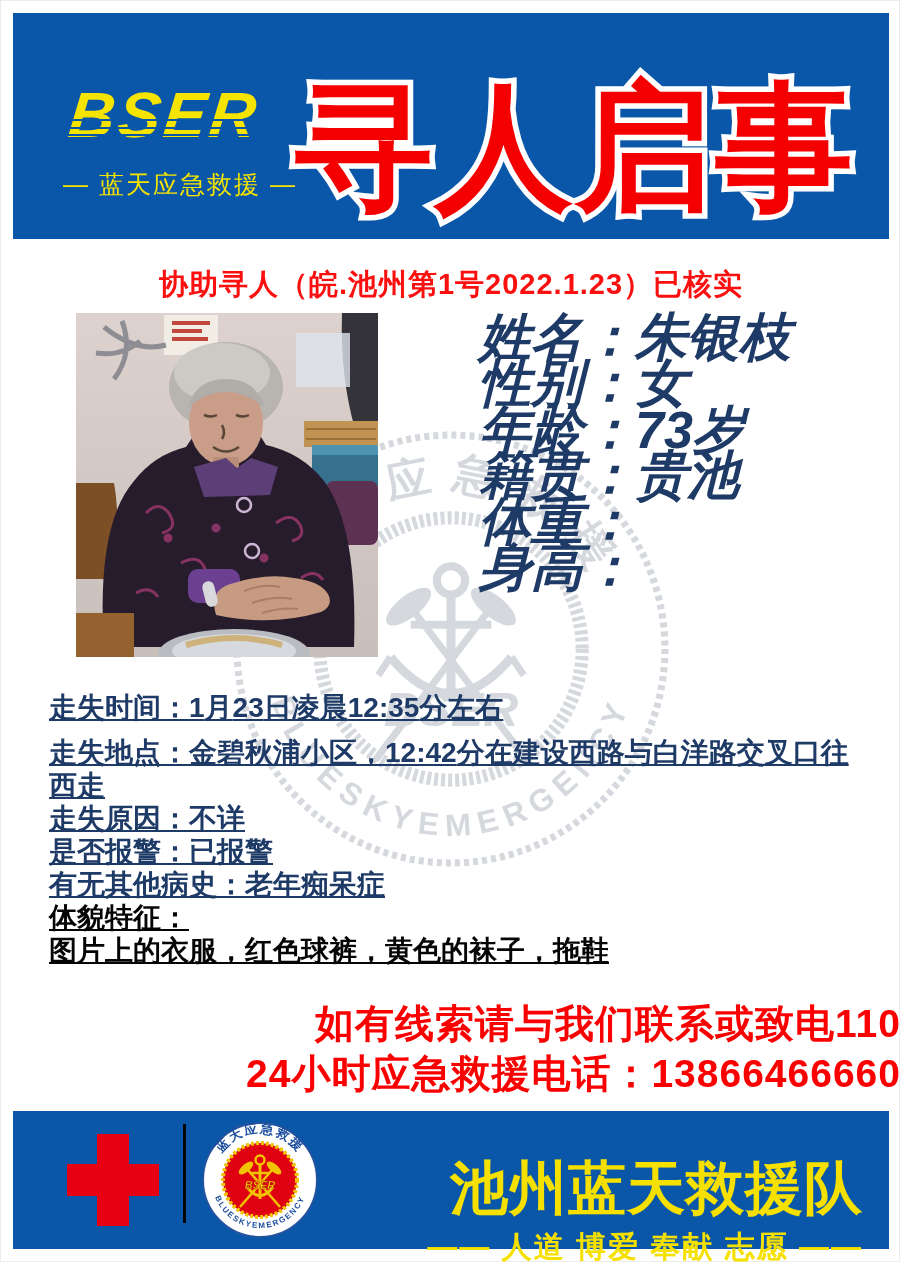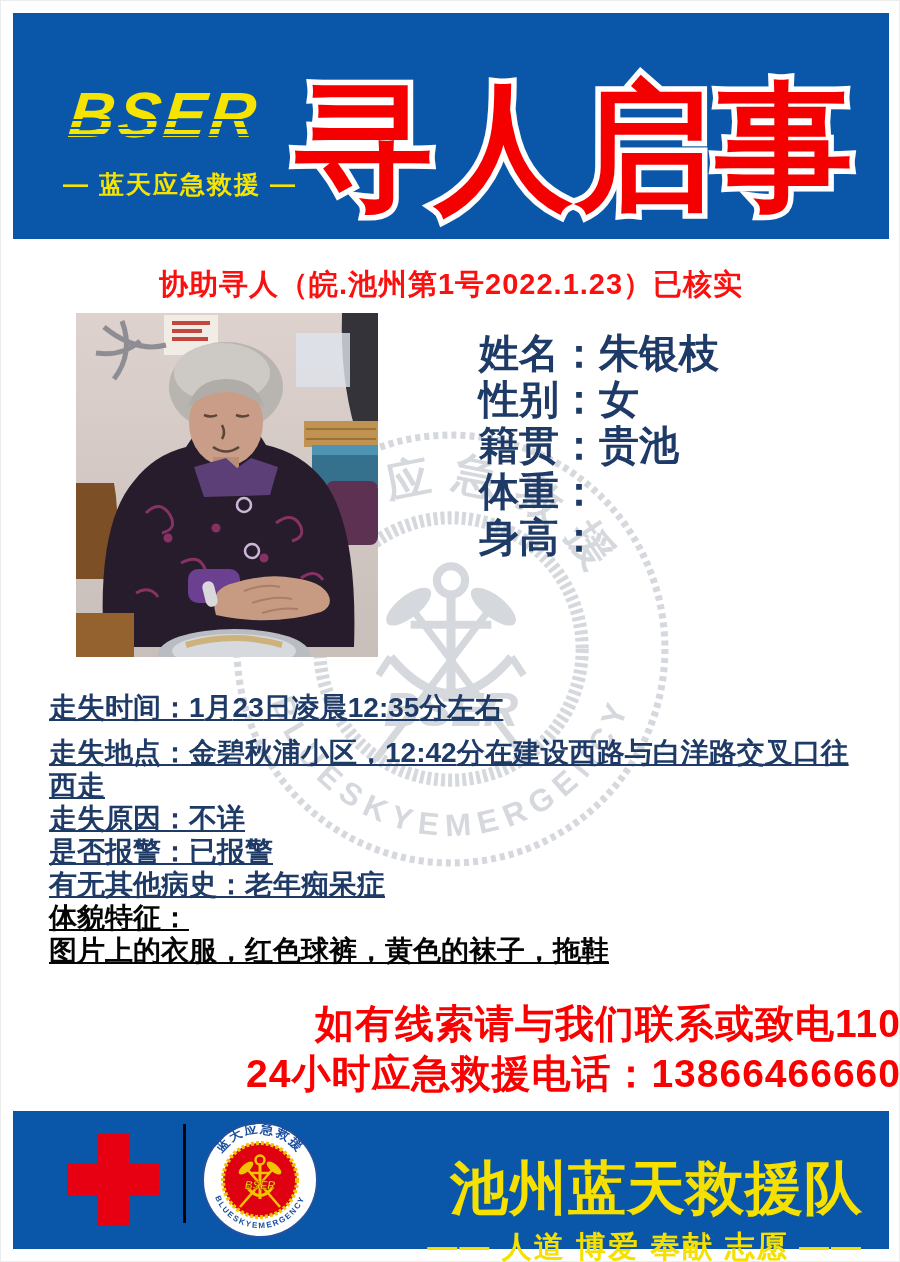--- a/index.html
+++ b/index.html
@@ -11,43 +11,43 @@
   .banner-top{position:absolute;left:12px;top:12px;width:876px;height:226px;background:#0a56a8;}
   .bser-wordmark{position:absolute;left:56px;top:70px;font-size:64px;font-weight:900;font-style:italic;
        letter-spacing:3px;color:#f5e300;transform:skewX(-6deg);line-height:1;}
   @supports (-webkit-background-clip: text){
     .bser-wordmark{
       background-image:linear-gradient(to bottom,#f5e300 0 56%,rgba(0,0,0,0) 56% 60%,#f5e300 60% 68%,
         rgba(0,0,0,0) 68% 72%,#f5e300 72% 79%,rgba(0,0,0,0) 79% 83%,#f5e300 83% 89%,
         rgba(0,0,0,0) 89% 93%,#f5e300 93% 100%);
       -webkit-background-clip:text;background-clip:text;-webkit-text-fill-color:transparent;}
   }
-  .bser-tagline{position:absolute;left:50px;top:156px;font-size:25px;font-weight:700;color:#f5e300;
+  .bser-tagline{position:absolute;left:50px;top:156px;font-size:25px;font-weight:400;color:#f5e300;
        letter-spacing:2px;line-height:1.2;}
   .main-title-svg{position:absolute;left:264px;top:36px;width:596px;height:182px;}
   .main-title-svg text{font-family:"Liberation Serif","DejaVu Serif",serif;font-weight:900;font-size:138px;
        fill:#f50000;stroke:#ffffff;stroke-width:11px;paint-order:stroke fill;letter-spacing:2px;}
 
   
   .verify-line{position:absolute;left:0;top:264px;width:900px;text-align:center;font-size:29px;
        font-weight:700;color:#fb0f0f;letter-spacing:1px;}
 
   
   .photo{position:absolute;left:75px;top:312px;width:302px;height:344px;z-index:2;}
 
   
   .watermark{position:absolute;left:228px;top:426px;width:444px;height:444px;z-index:0;opacity:.92;}
   .watermark text{fill:#d2d5db;}
   .wm-cjk{font-size:44px;font-weight:700;letter-spacing:18px;}
   .wm-eng{font-size:31px;font-weight:700;letter-spacing:8px;font-family:"Liberation Sans","DejaVu Sans",sans-serif;}
   .wm-bser{font-size:48px;font-weight:900;font-style:italic;font-family:"Liberation Sans","DejaVu Sans",sans-serif;}
 
   
-  .info-list{position:absolute;left:478px;top:330px;z-index:3;color:#1e3a66;
-       font-family:"Liberation Serif","DejaVu Serif",serif;font-weight:700;font-size:40px;line-height:46px;white-space:nowrap;}
+  .info-list{position:absolute;left:478px;top:314px;z-index:3;color:#1e3a66;
+       font-family:"Liberation Serif","DejaVu Serif",serif;font-weight:700;font-size:52px;line-height:46px;white-space:nowrap;font-style:italic;}
   .info-row{height:46px;}
   .num{font-family:"Liberation Sans","DejaVu Sans",sans-serif;font-weight:700;}
 
   
   .details{position:absolute;left:48px;top:690px;width:814px;z-index:3;color:#1e3a66;
        font-family:"Liberation Serif","DejaVu Serif",serif;font-weight:700;font-size:28px;line-height:33px;}
   .details .row{margin-bottom:0;text-decoration:underline;}
   .details .row:first-child{margin-bottom:12px;}
   .details .row.black{color:#050505;}
 
@@ -166,20 +166,21 @@
     <rect x="128" y="268" width="12" height="26" rx="6" fill="#d9d9dc" transform="rotate(-14 134 281)"></rect>
     <rect x="0" y="300" width="58" height="44" fill="#94622f"></rect>
     <ellipse cx="158" cy="341" rx="76" ry="25" fill="#b9bcc1"></ellipse>
     <ellipse cx="158" cy="338" rx="62" ry="17" fill="#d6d9dd"></ellipse>
     <path d="M110,332 q48,-14 96,0" stroke="#cdb27c" stroke-width="6" fill="none"></path>
   </svg>
 
   <div class="info-list">
     <div class="info-row"><span>姓名：</span><span><span>朱银枝</span></span></div>
     <div class="info-row"><span>性别：</span><span><span>女</span></span></div>
+    <div class="info-row"><span>年龄：</span><span><span class="num">73</span><span>岁</span></span></div>
     <div class="info-row"><span>籍贯：</span><span><span>贵池</span></span></div>
     <div class="info-row"><span>体重：</span><span></span></div>
     <div class="info-row"><span>身高：</span><span></span></div>
   </div>
 
   <div class="details">
     <div class="row"><span>走失时间：</span><span class="num">1</span><span>月</span><span class="num">23</span><span>日凌晨</span><span class="num">12:35</span><span>分左右</span></div>
     <div class="row"><span>走失地点：金碧秋浦小区，</span><span class="num">12:42</span><span>分在建设西路与白洋路交叉口往西走</span></div>
     <div class="row"><span>走失原因：不详</span></div>
     <div class="row"><span>是否报警：已报警</span></div>

